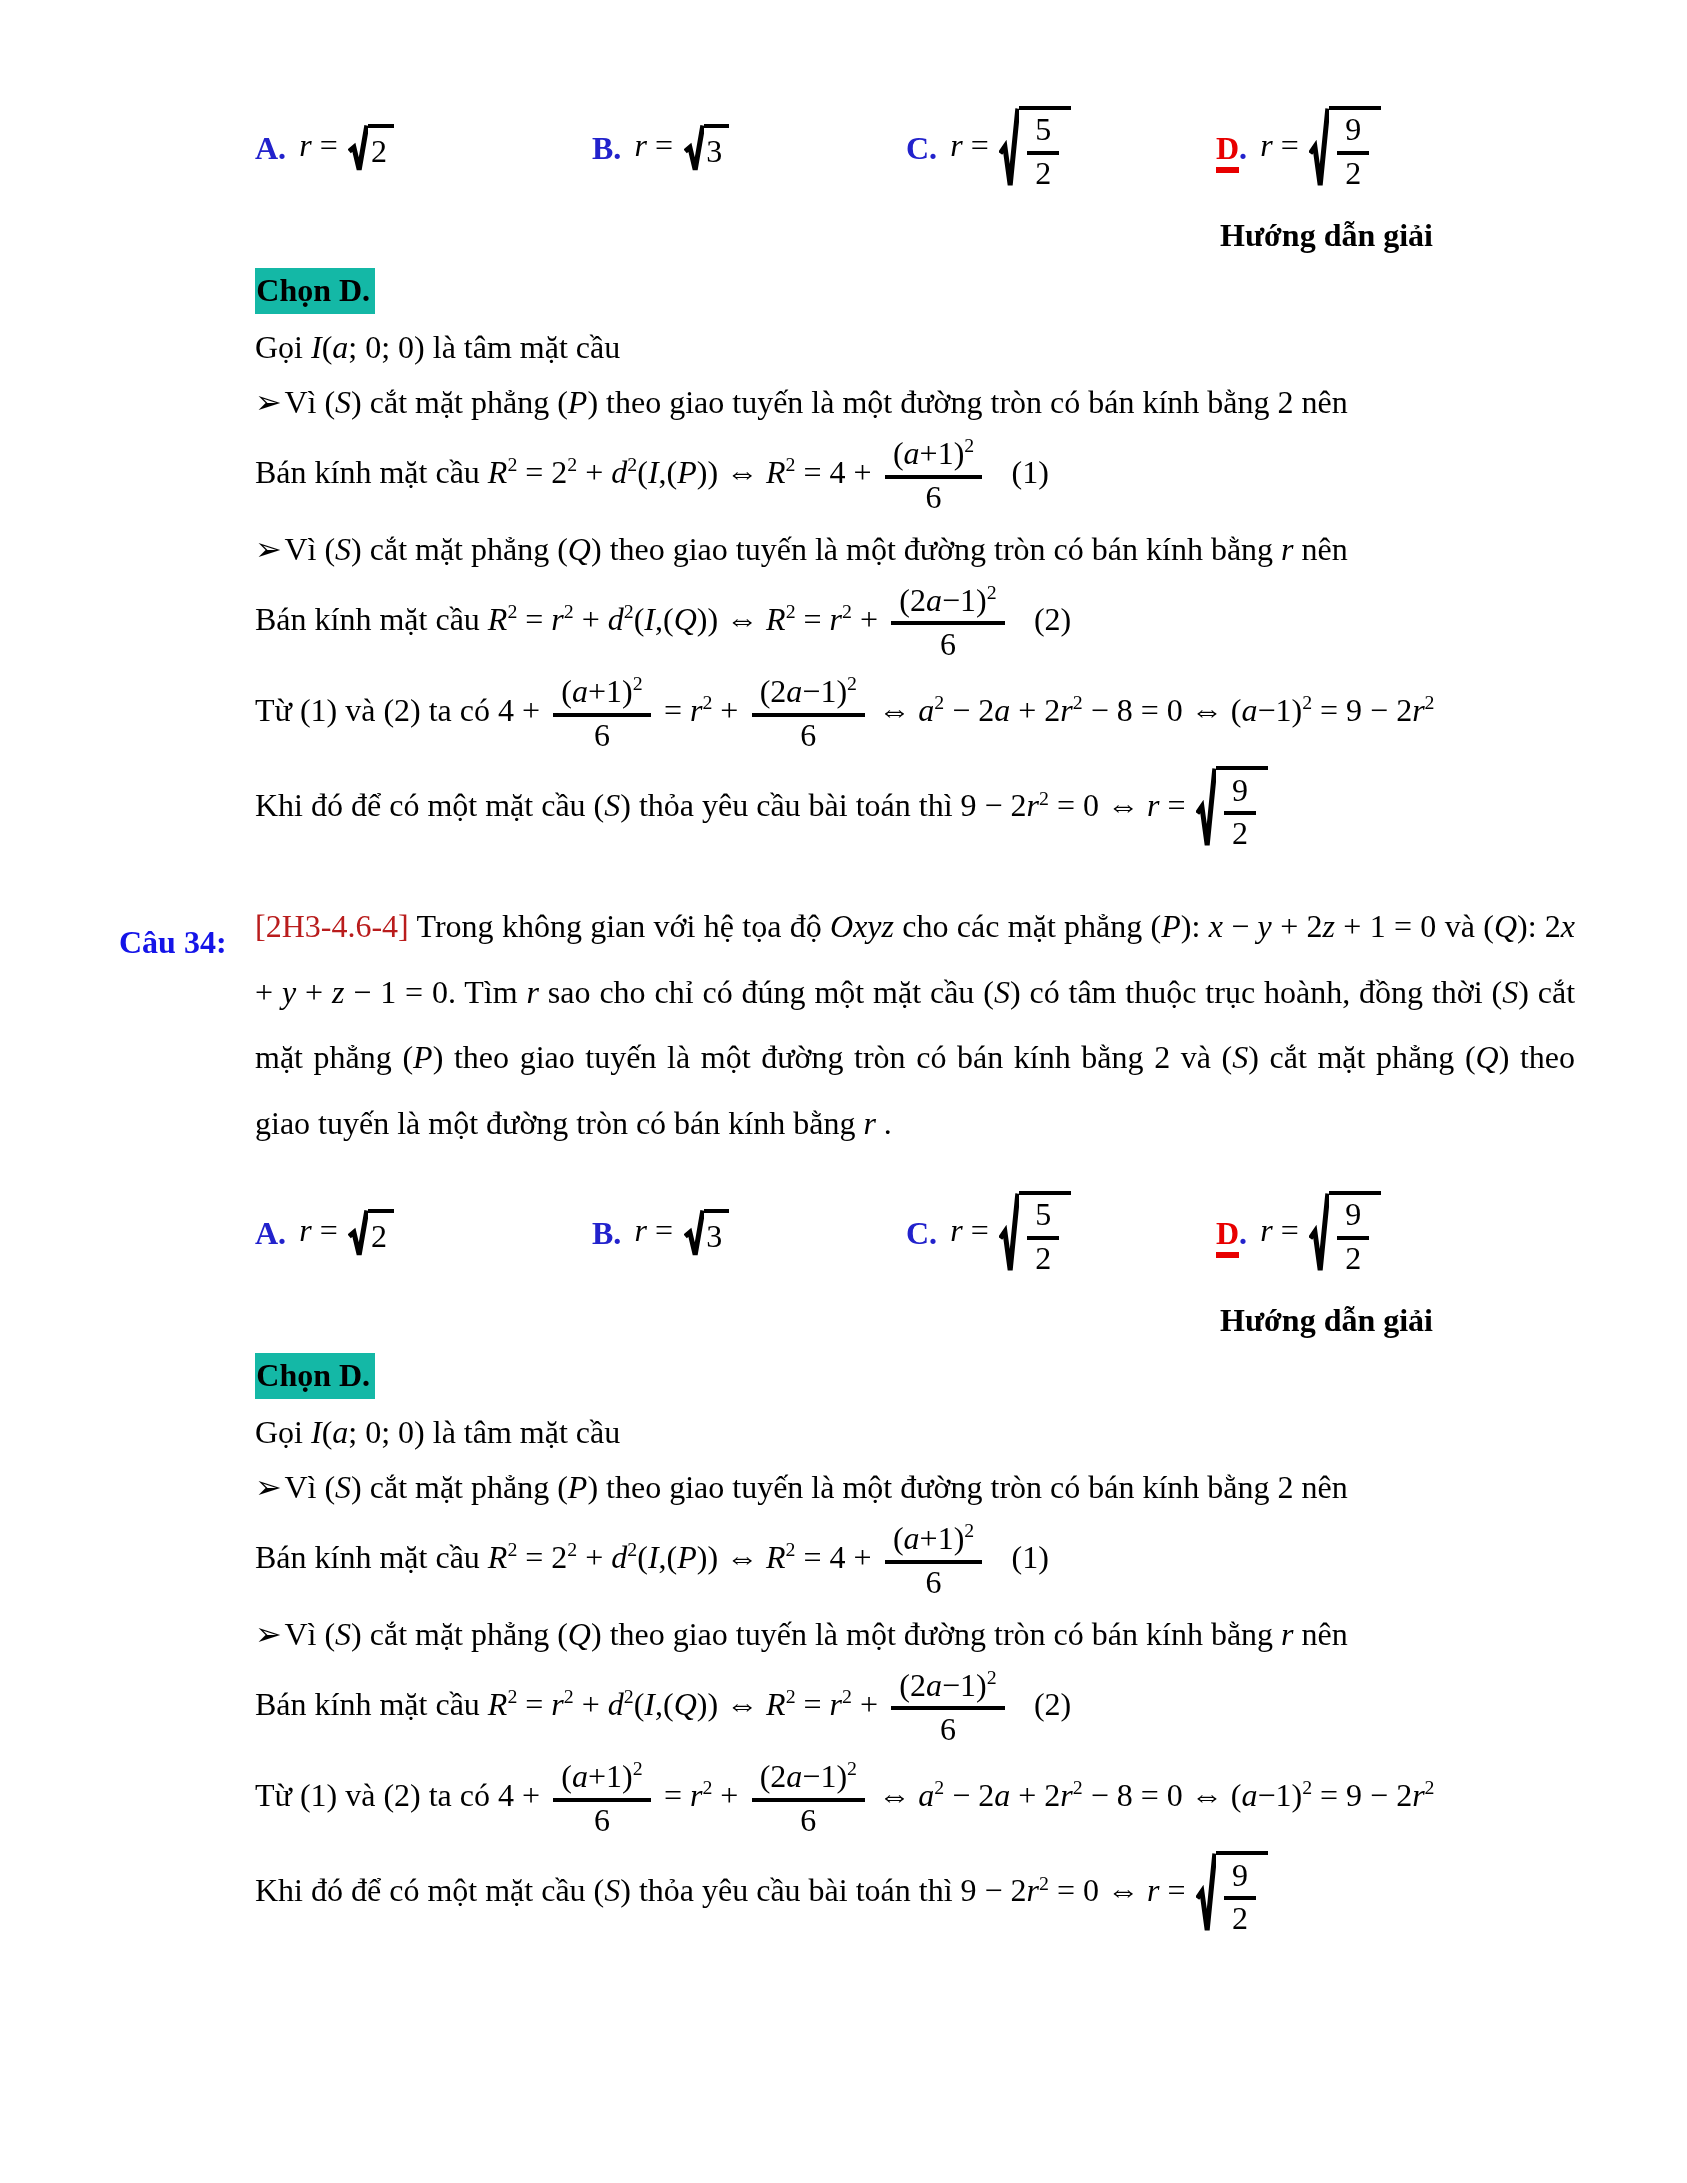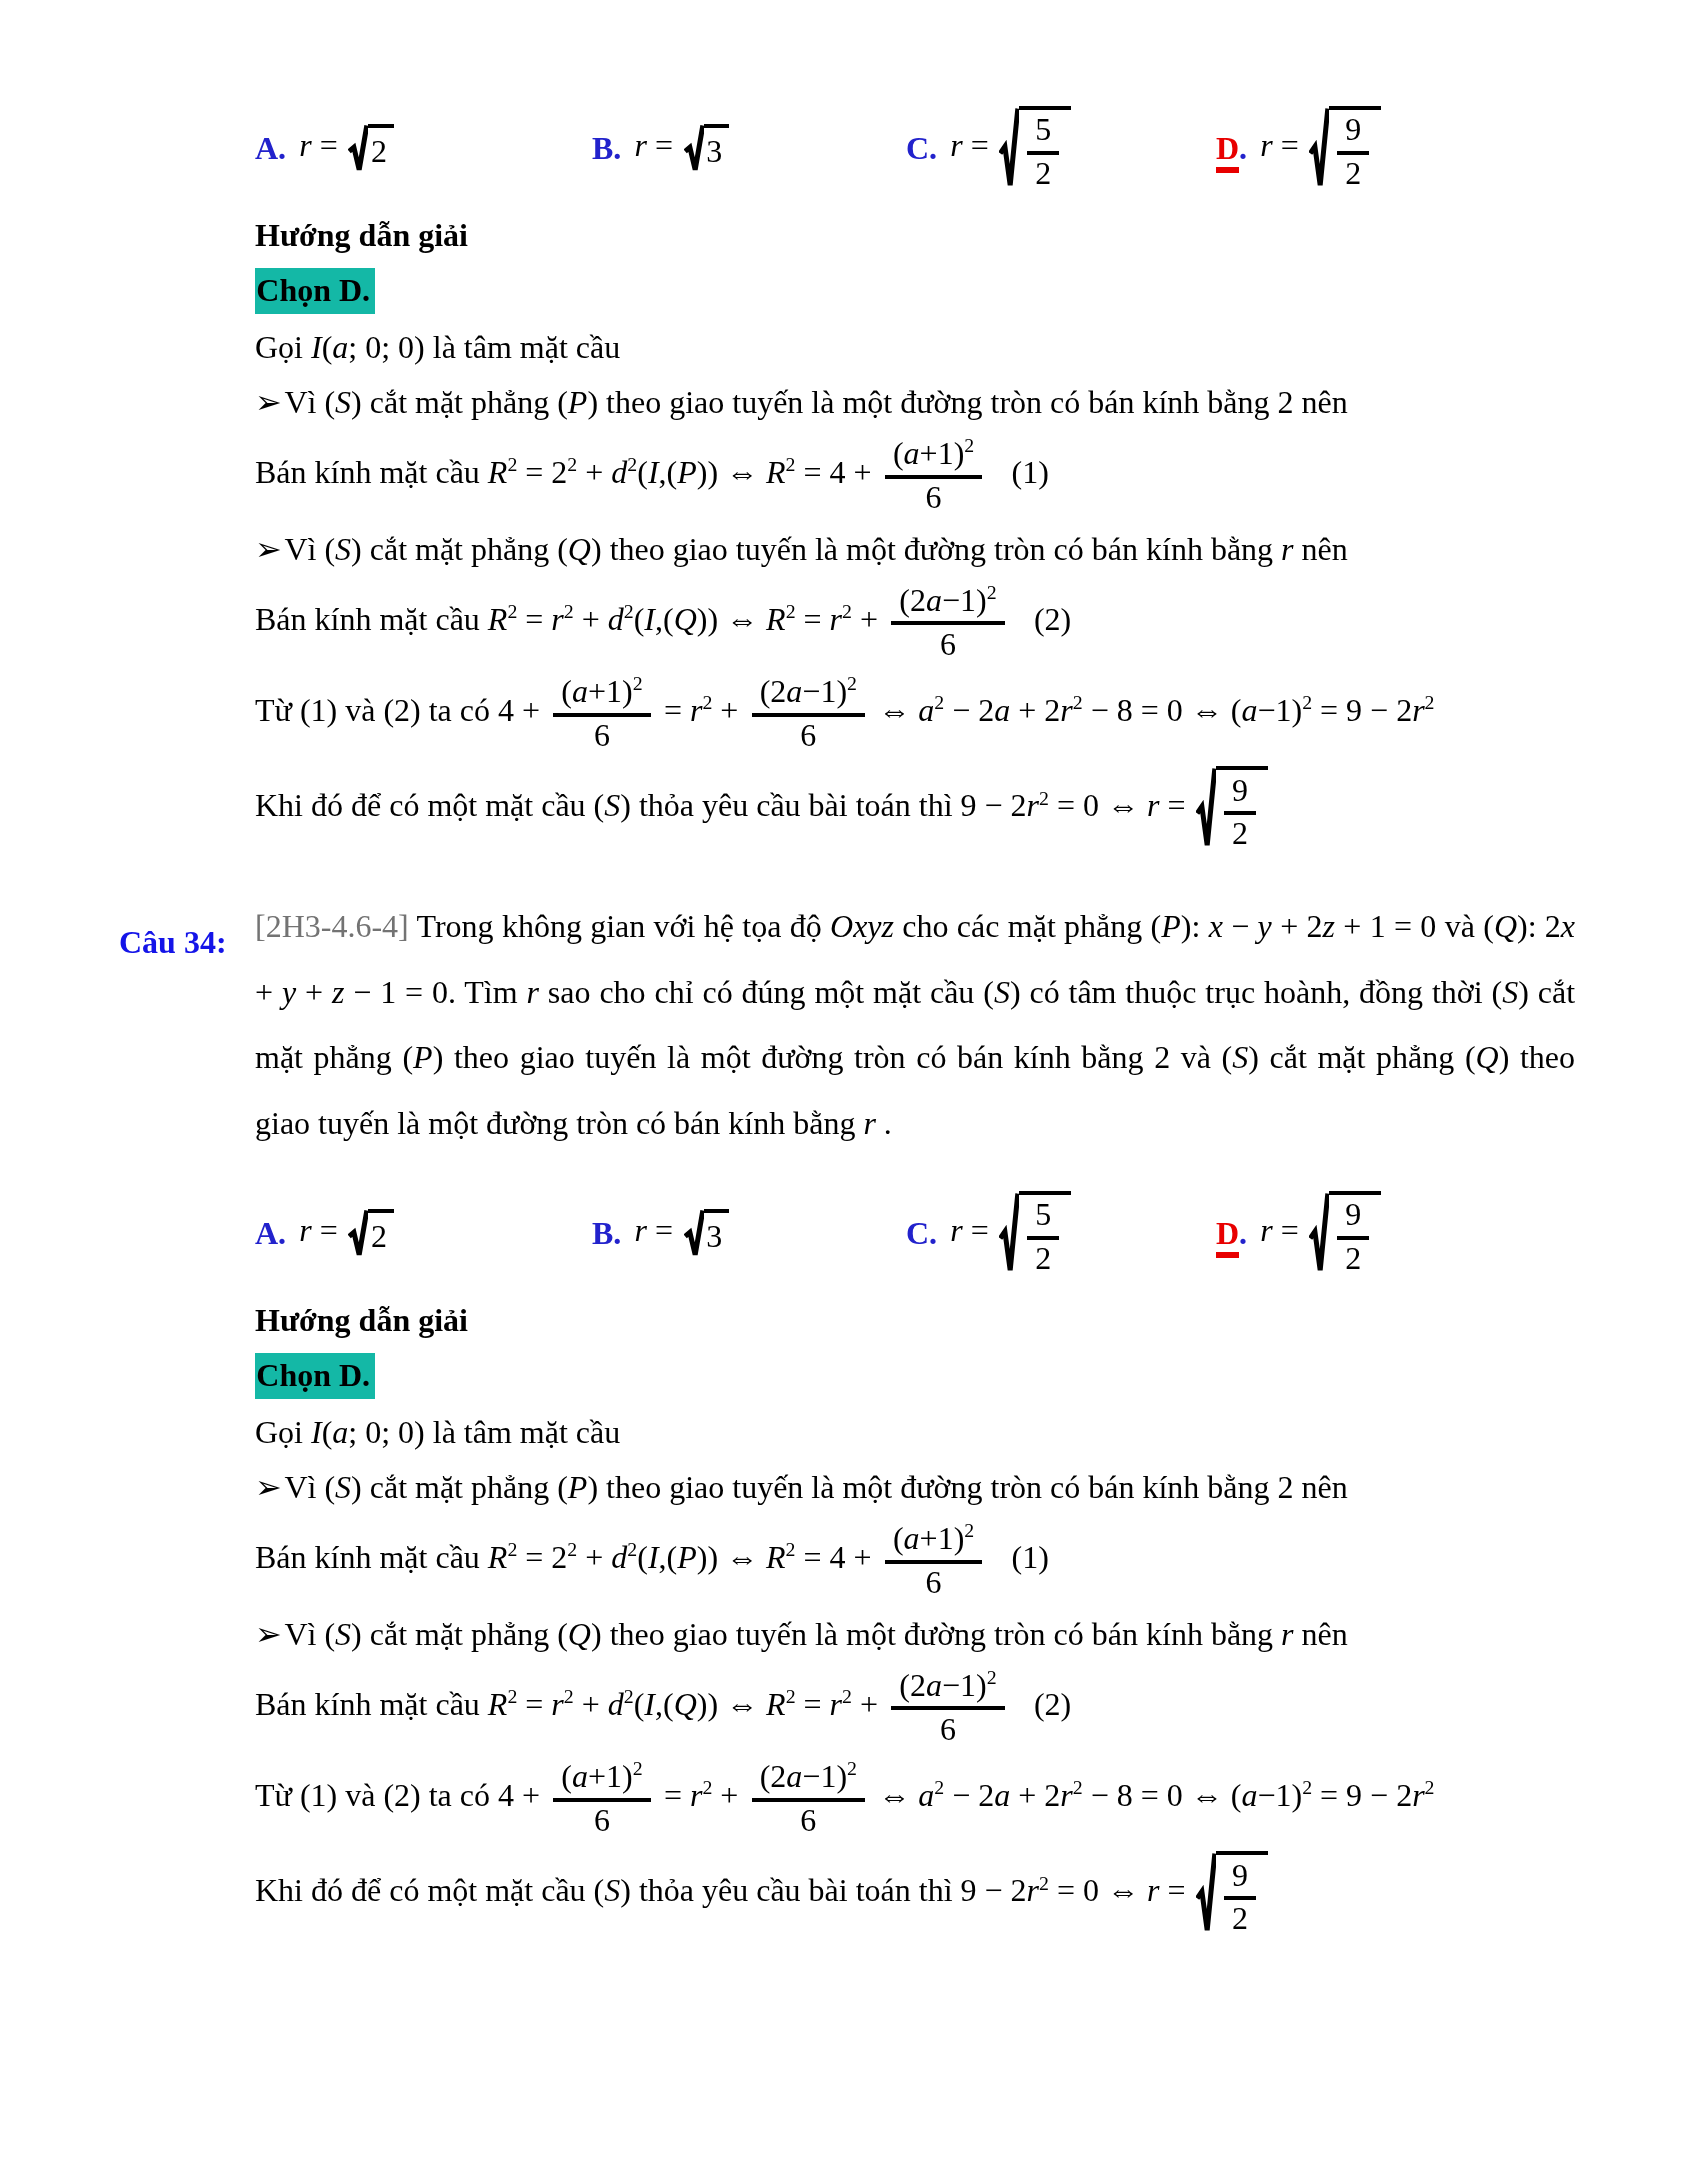--- a/index.html
+++ b/index.html
@@ -11,37 +11,37 @@
   }
   .solution-col{margin-right:142px;}
   .answers-row{display:flex;align-items:center;margin:6.6px 0 17px;}
   .opt{display:flex;align-items:center;white-space:nowrap;}
   .opt:nth-child(1){width:337px;}
   .opt:nth-child(2){width:314px;}
   .opt:nth-child(3){width:310px;}
   .opt-label{font-weight:bold;color:#2222CC;margin-right:13.2px;}
   .dlet{color:#E80000;border-bottom:6.6px solid #E80000;padding-bottom:1.3px;}
   .ddot{color:#2222CC;}
-  .heading{text-align:left;font-weight:bold;margin:22.5px 0 10.6px;}
+  .heading{text-align:right;font-weight:bold;margin:22.5px 0 10.6px;}
   .chon-line{margin:0 0 12px;}
   .chon-hl{background:#14b8a6;font-weight:bold;padding:1.3px 5.3px 1.3px 1.3px;display:inline-block;}
   .sline{margin:12px 0;white-space:nowrap;}
   .bullet{margin-right:2.6px;}
   .mi{font-style:italic;}
   sup{font-size:0.62em;line-height:0;}
   .frac{display:inline-flex;flex-direction:column;align-items:center;vertical-align:middle;margin:0 5.3px;line-height:1.12;text-align:center;}
   .fnum{border-bottom:4.6px solid #000;padding:0 8px 2.6px;}
   .fden{padding-top:1.3px;}
   .sqrt{display:inline-flex;align-items:stretch;vertical-align:middle;margin:0 2.6px;}
   .rsign{width:20px;display:flex;align-items:stretch;position:relative;}
   .rsign svg{position:absolute;left:0;top:0;width:100%;height:100%;}
   .rbody{border-top:4px solid #000;padding:2.6px 6.6px 0 2.6px;display:inline-flex;align-items:center;}
   .question{margin:42px 0 34px;text-align:justify;line-height:2.05;position:relative;}
   .qlabel{position:absolute;left:-136px;top:16px;color:#1414E8;font-weight:bold;white-space:nowrap;}
-  .qtag{color:#737373;}
+  .qtag{color:#b91c1c;}
 </style>
 </head>
 <body>
 
 <div class="page">
 
   <div class="solution-col">
     <div class="answers-row">
         <div class="opt">
           <span class="opt-label">A.</span>

